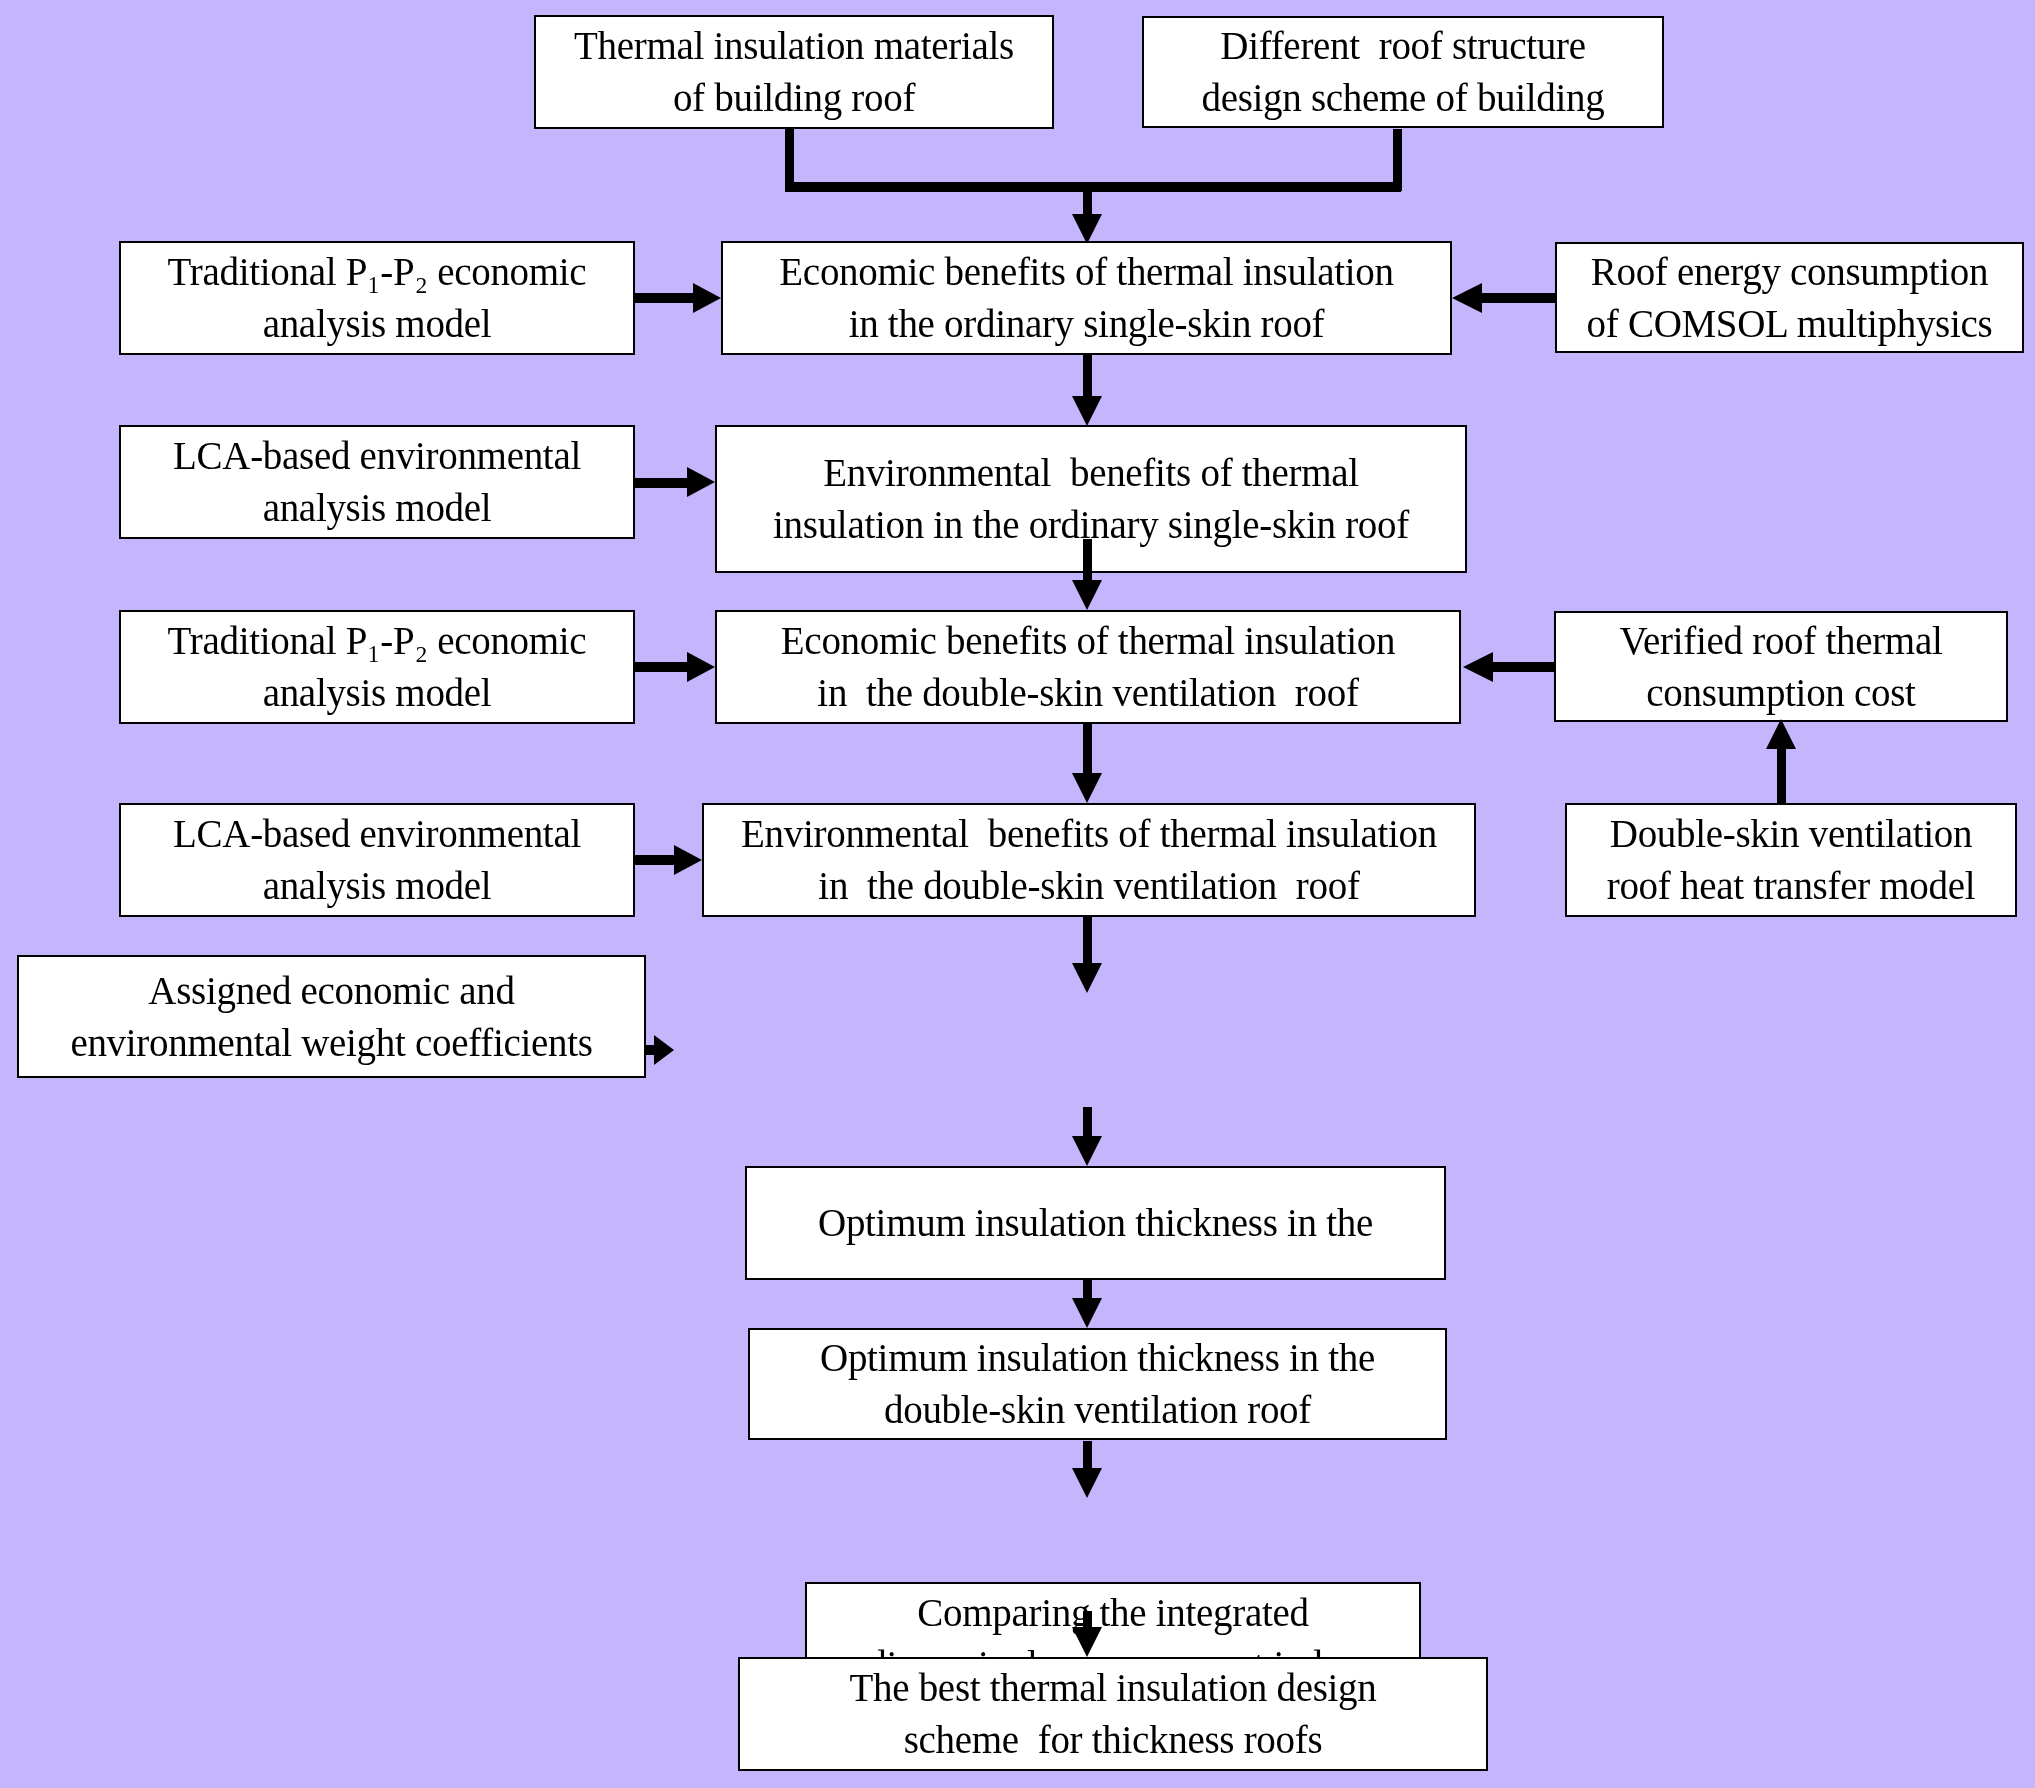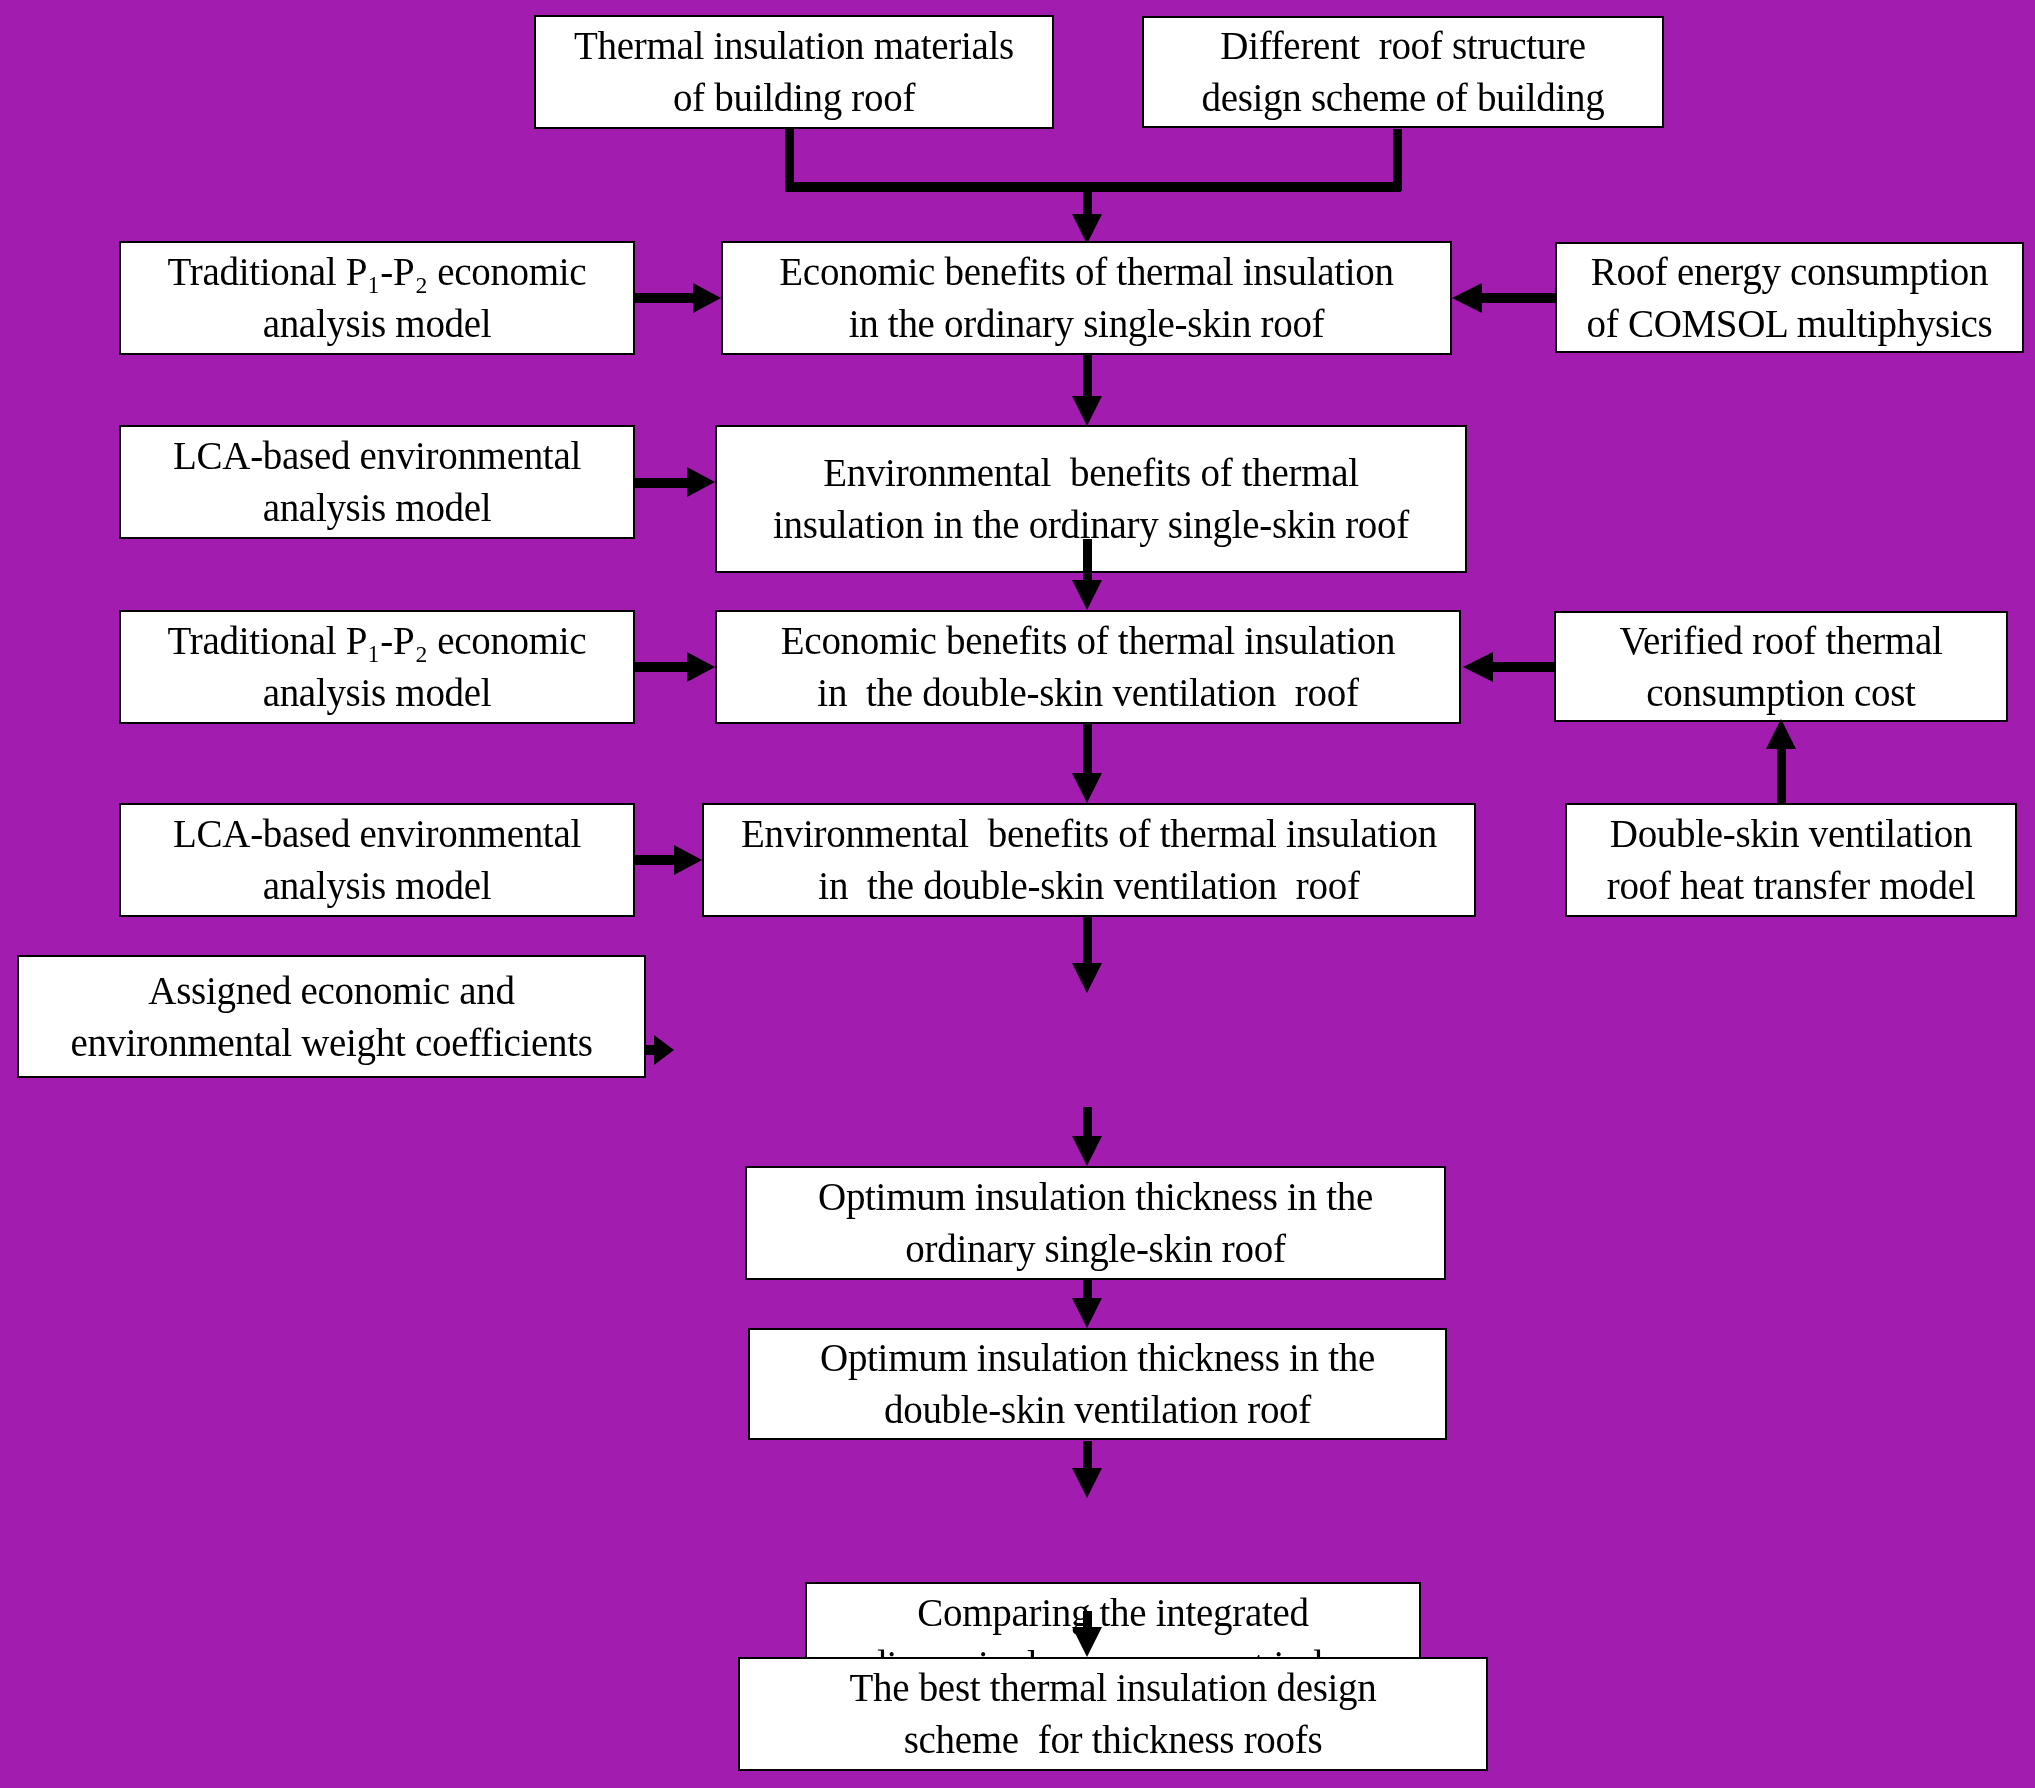--- a/index.html
+++ b/index.html
@@ -1,19 +1,19 @@
 <!DOCTYPE html>
 <html style="font-size:10.8px"><head>
 <meta charset="utf-8">
 <style>
   html,body{margin:0;padding:0;background:#ffffff;}
   .canvas{
     position:relative;
     width:2035px;height:1789px;
-    background:#a21caf;
+    background:#c4b5fd;
     font-family:"Liberation Serif","DejaVu Serif",serif;
     color:#000000;
     overflow:hidden;
   }
   .node{
     position:absolute;
     border:2px solid #000000;
     background:#ffffff;
     box-sizing:border-box;
     display:flex;flex-direction:column;
@@ -162,21 +162,20 @@
     <div class="head right small" style="left:654px;top:1035px"></div>
   </div>
 
   <div>
     <div class="stem" style="left:1083px;top:1107px;width:8.8px;height:30.5px"></div>
     <div class="head down" style="left:1072px;top:1136px"></div>
   </div>
 
   <div class="node" style="left:745px;top:1166px;width:701px;height:114px">
     <div class="line">Optimum insulation thickness in the</div>
-    <div class="line">ordinary single-skin roof</div>
   </div>
 
   <div>
     <div class="stem" style="left:1083px;top:1279px;width:8.8px;height:20.3px"></div>
     <div class="head down" style="left:1072px;top:1298px"></div>
   </div>
 
   <div class="node" style="left:748px;top:1328px;width:699px;height:112px">
     <div class="line">Optimum insulation thickness in the</div>
     <div class="line">double-skin ventilation roof</div>

